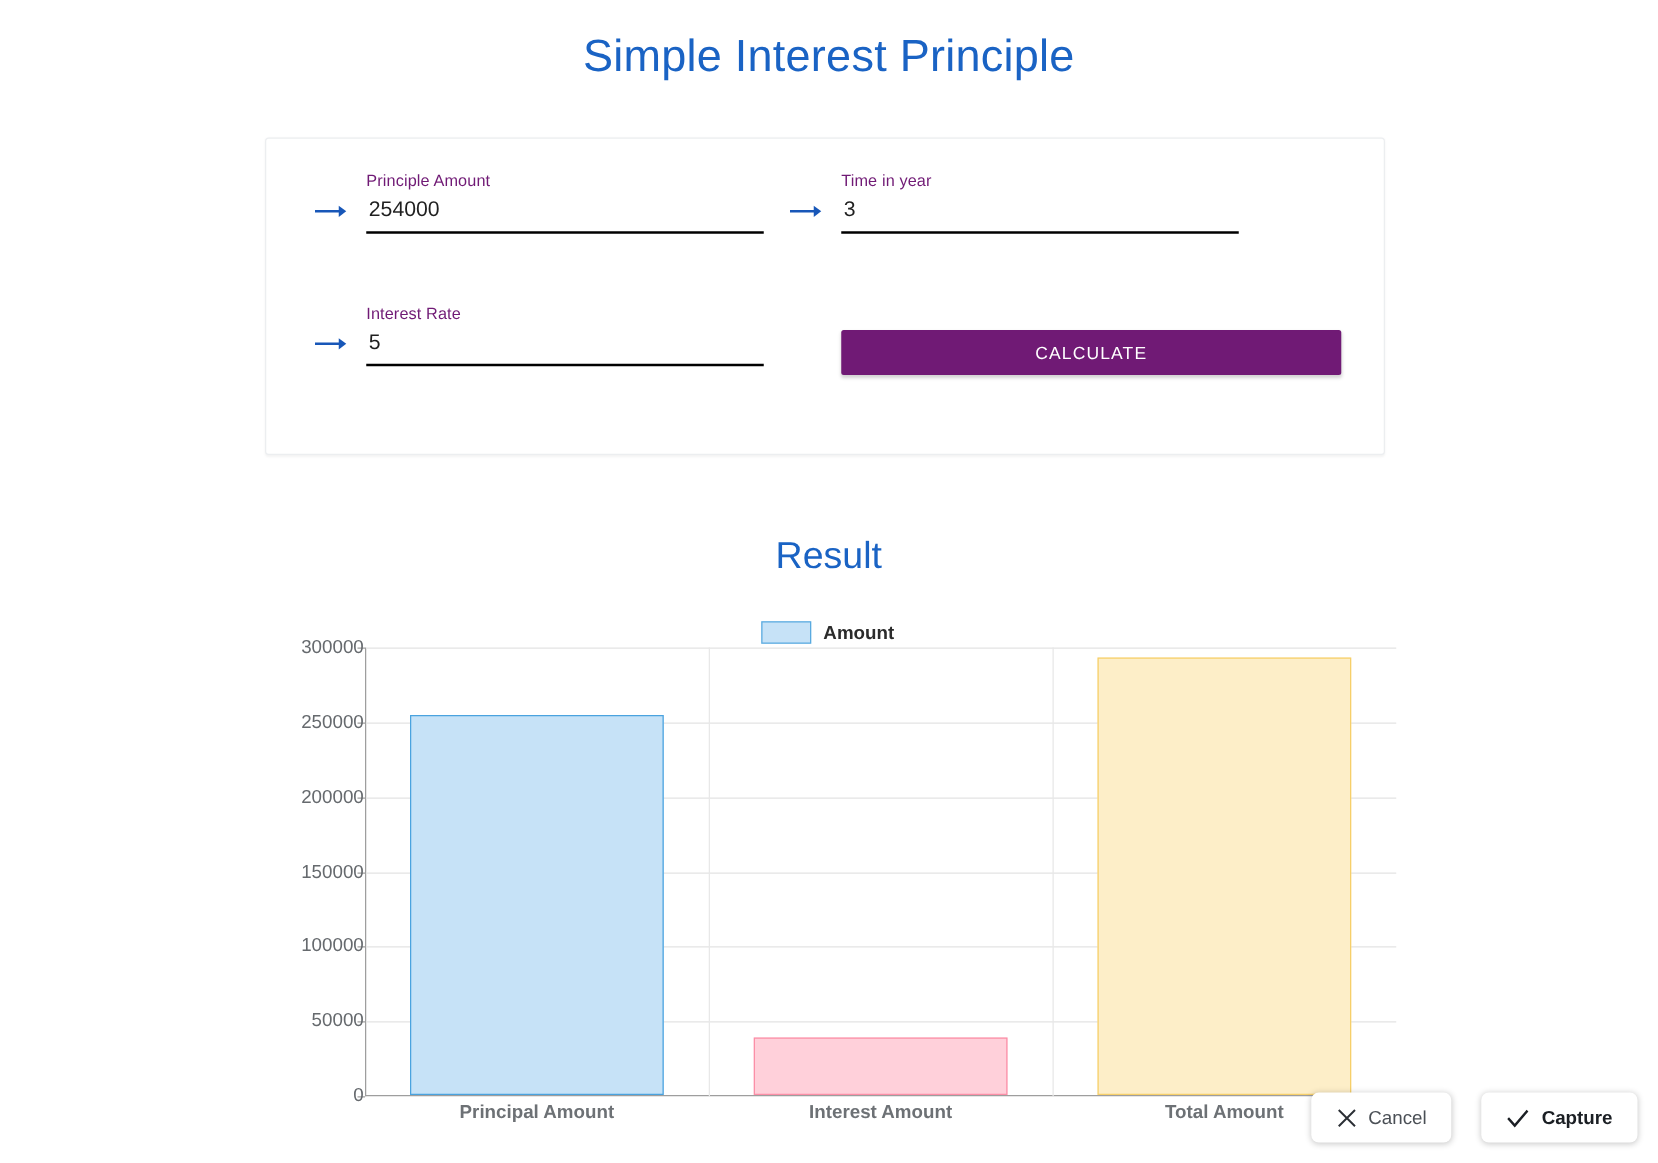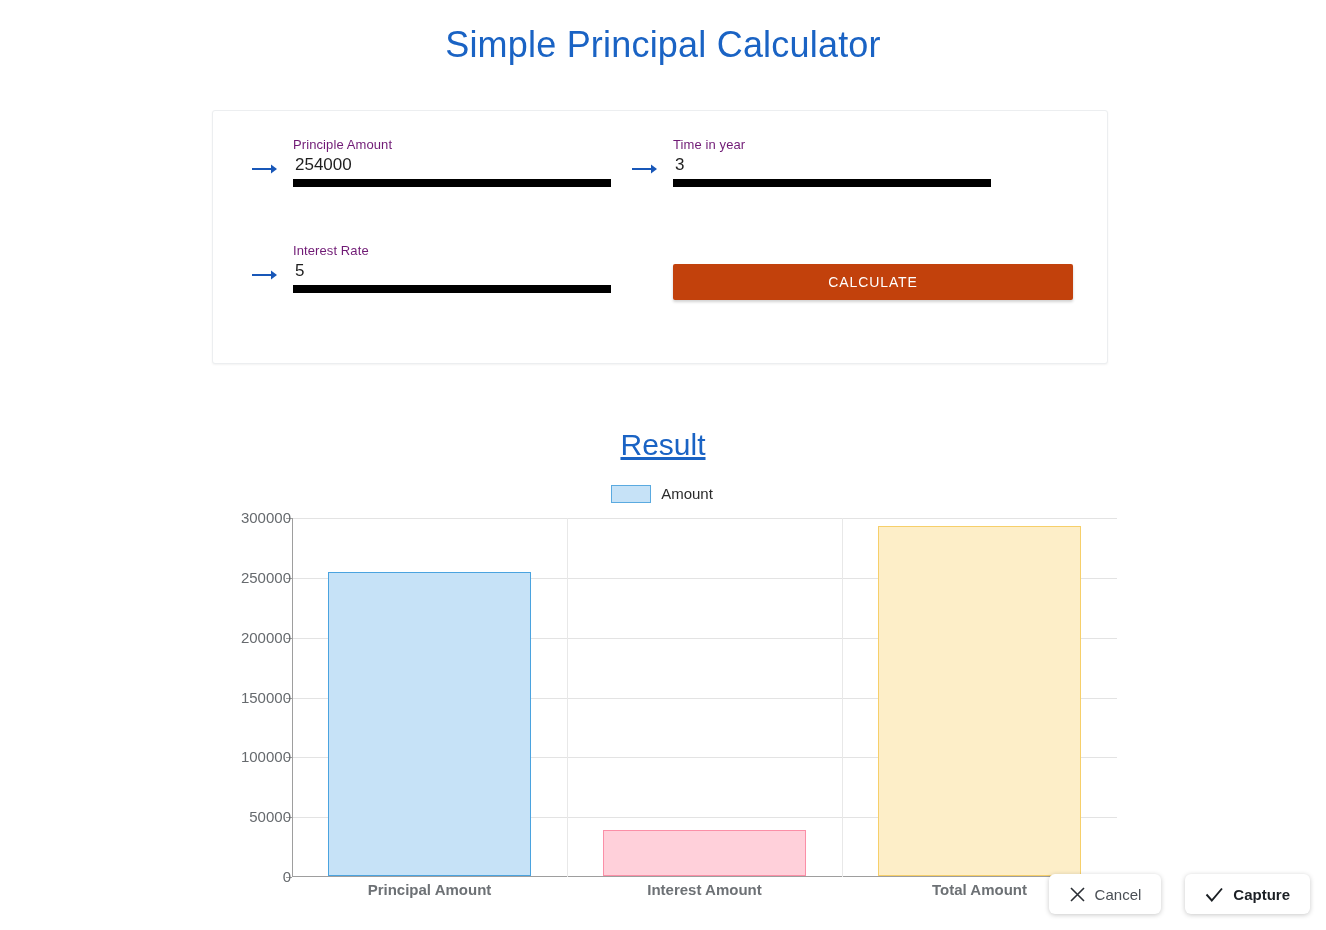--- a/index.html
+++ b/index.html
@@ -44,56 +44,56 @@
   .field-arrow {
     position: absolute; left: 0px; top: 28px;
     width: 30px; height: 20px;
     display: flex; align-items: center;
   }
   .field-arrow svg { display: block; }
   .field-input {
     position: absolute; left: 42px; top: 24px;
     width: 318px; height: 32px;
     border: none; outline: none;
-    border-bottom: 8px solid #000000;
+    border-bottom: 2px solid #000000;
     background: transparent;
     font-family: "Liberation Sans", sans-serif;
     font-size: 17px; color: #1f1f1f;
     padding: 0 2px 4px 2px;
   }
 
   .calculate-btn {
     position: absolute; left: 460px; top: 153px;
     width: 400px; height: 36px;
-    background: #c2410c; color: #ffffff;
+    background: #701a75; color: #ffffff;
     border: none; border-radius: 2px;
     font-family: "Liberation Sans", sans-serif;
     font-size: 14px; font-weight: 500; letter-spacing: .9px;
     cursor: pointer;
     box-shadow: 0 2px 3px rgba(0,0,0,.18);
   }
 
   
   .result-title {
     position: absolute; left: 0; top: 428px; width: 1326px;
     text-align: center;
     font-size: 30px; font-weight: 400;
     color: #1a63c4;
-    text-decoration: underline;
   }
 
   
   .chart-wrap {
     position: absolute; left: 212px; top: 485px;
     width: 900px; height: 430px;
   }
   .legend {
     position: absolute; left: 0; top: 0; width: 900px;
-    display: flex; justify-content: center; align-items: flex-start; gap: 10px;
+    display: flex; justify-content: center; align-items: flex-end; gap: 10px;
     height: 30px;
+    font-weight: bold;
   }
   .legend-swatch {
     width: 40px; height: 18px;
     background: #c6e2f7; border: 1px solid #5aaae0;
   }
   .legend-label { font-size: 15px; color: #2b2b2b; }
 
   .plot {
     position: absolute; left: 80px; top: 33px;
     width: 825px; height: 359px;
@@ -148,21 +148,21 @@
   .cap-btn .lbl { font-size: 15px; }
   .cancel-btn .lbl { color: #4a4f55; font-weight: 400; }
   .capture-btn .lbl { color: #1b1f24; font-weight: 700; }
   .cap-btn svg { display: block; }
 </style>
 </head>
 <body>
 
 <div class="page">
 
-  <h1 class="app-title">Simple Principal Calculator</h1>
+  <h1 class="app-title">Simple Interest Principle</h1>
 
   <div class="form-card">
 
     <div class="field principle">
       <div class="field-label">Principle Amount</div>
       <span class="field-arrow">
         <svg width="28" height="14" viewBox="0 0 28 14">
             <path d="M1 7 H22" stroke="#1857b8" stroke-width="2" fill="none"></path>
             <path d="M20 2.5 L26 7 L20 11.5 Z" fill="#1857b8"></path>
           </svg>

